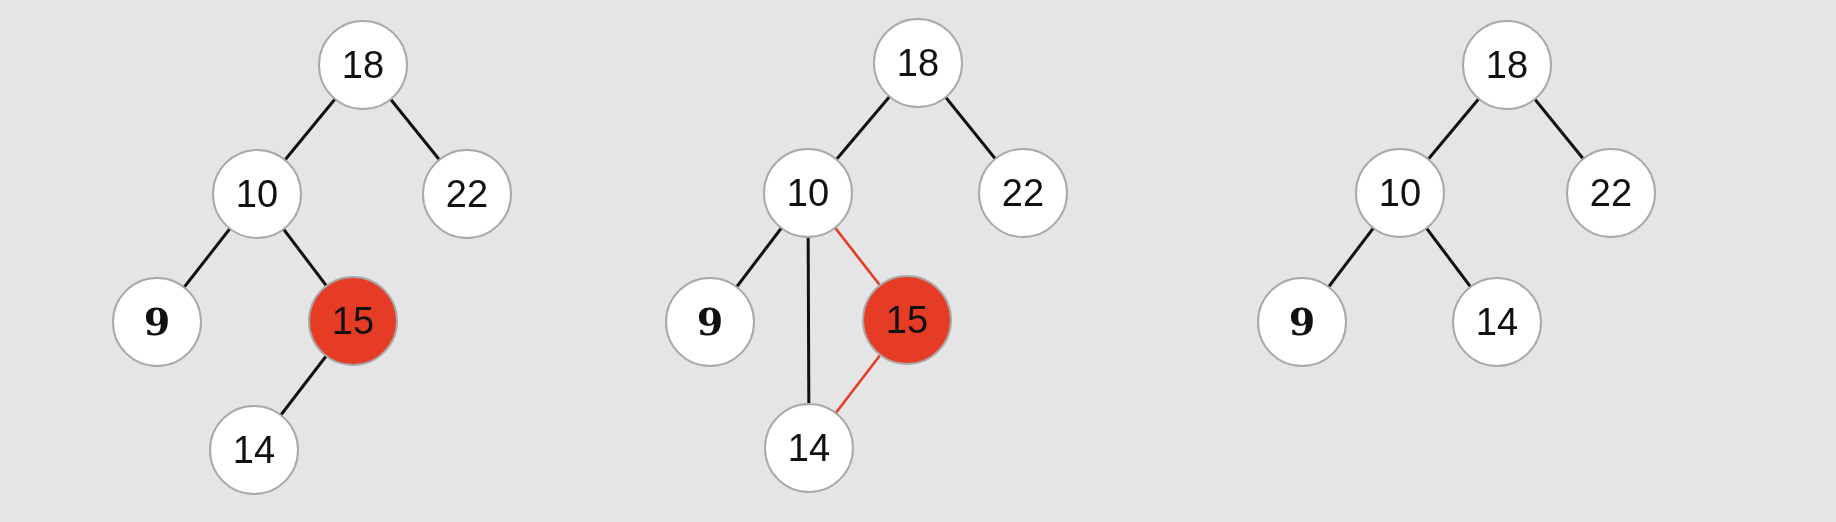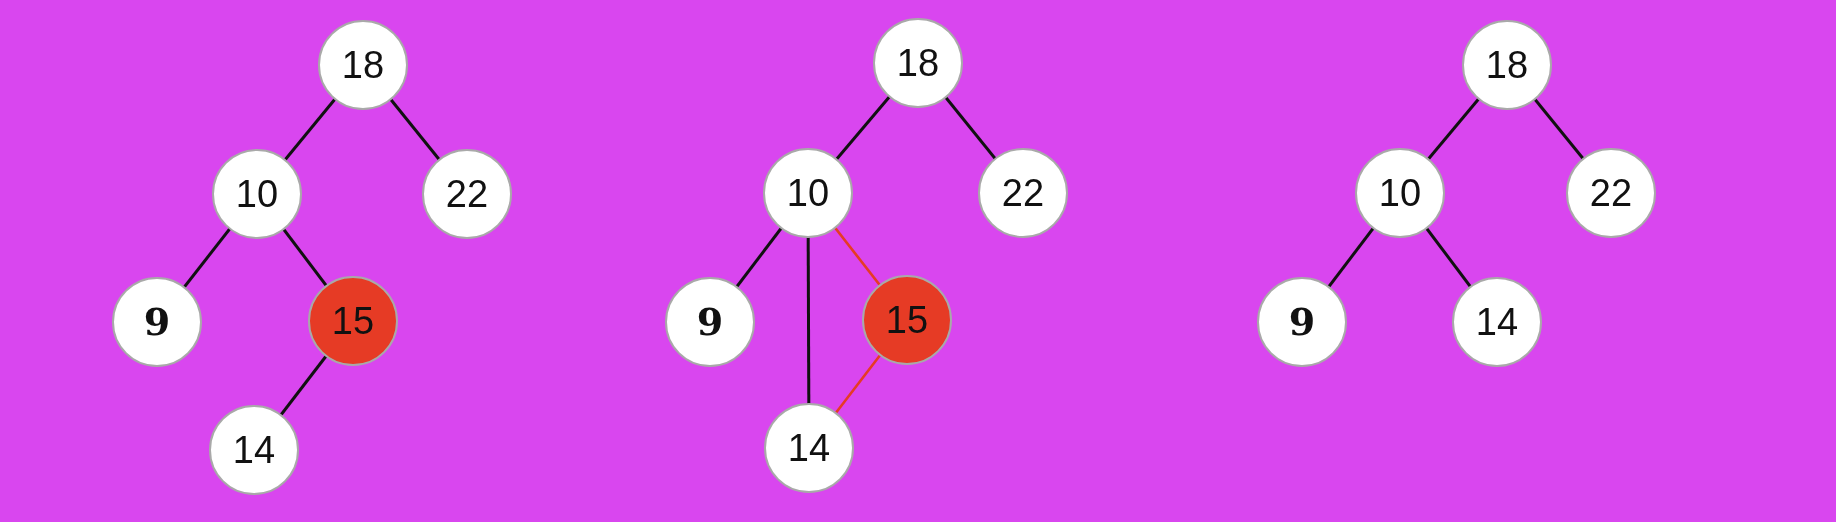--- a/index.html
+++ b/index.html
@@ -4,21 +4,21 @@
 <style>
   html, body {
     margin: 0;
     padding: 0;
     background: #ffffff;
   }
   .canvas {
     position: relative;
     width: 1836px;
     height: 522px;
-    background: #d946ef;
+    background: #e5e5e5;
     overflow: hidden;
     font-family: "Liberation Sans", sans-serif;
   }
   svg text {
     font-family: "Liberation Sans", sans-serif;
     font-size: 38px;
     fill: #111111;
   }
   svg text.serif-label {
     font-family: "DejaVu Serif", serif;

